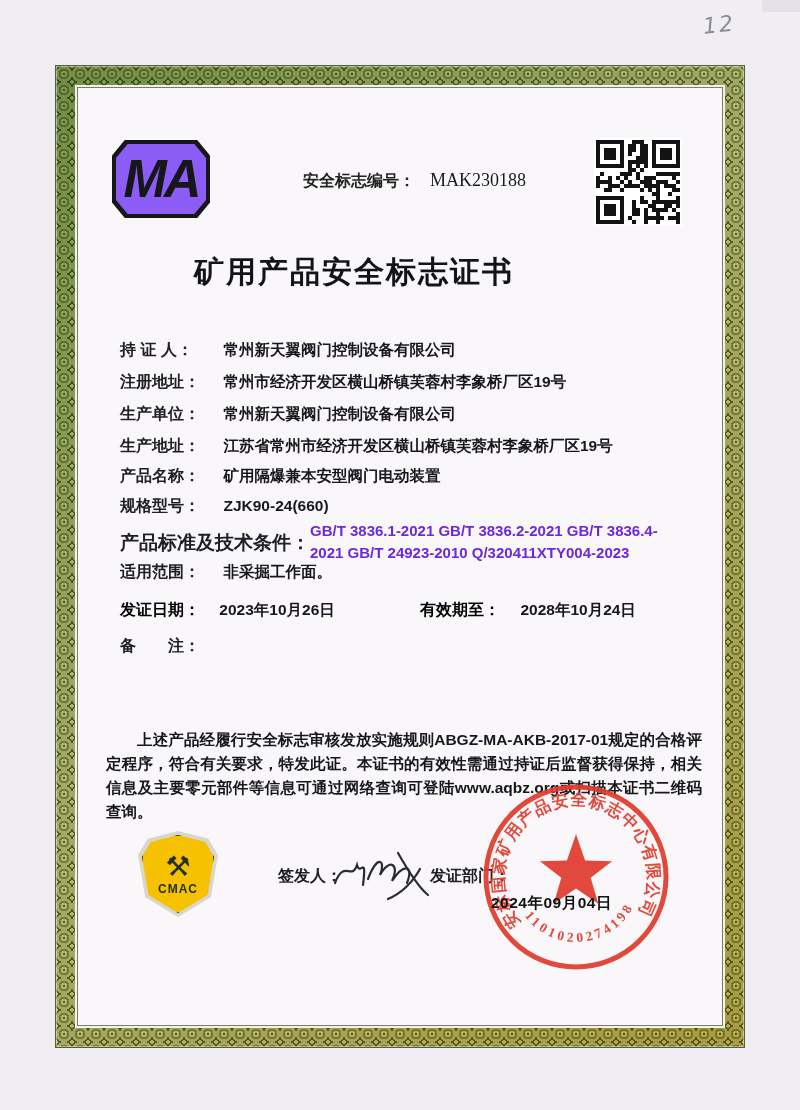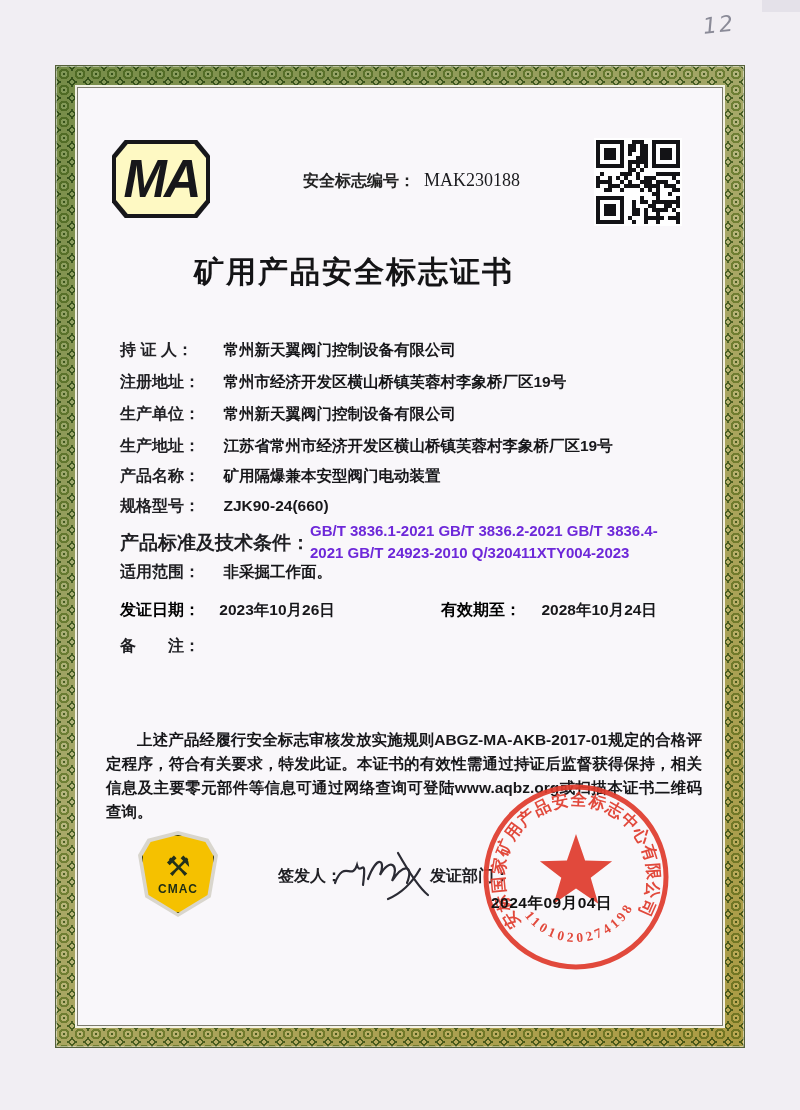--- a/index.html
+++ b/index.html
@@ -35,32 +35,32 @@
     font-style:italic;transform:rotate(-6deg);letter-spacing:2px;
     font-family:"DejaVu Sans", sans-serif;
   }
   
   .ma-logo-outer{
     left:112px;top:140px;width:98px;height:78px;background:#17171a;
     clip-path:polygon(13% 0,87% 0,100% 20%,100% 80%,87% 100%,13% 100%,0 80%,0 20%);
     display:flex;align-items:center;justify-content:center;
   }
   .ma-logo-inner{
-    width:90px;height:70px;background:#fef9c3;
+    width:90px;height:70px;background:#8b5cf6;
     clip-path:polygon(13% 0,87% 0,100% 20%,100% 80%,87% 100%,13% 100%,0 80%,0 20%);
     display:flex;align-items:center;justify-content:center;
   }
   .ma-text{
     font-weight:bold;font-style:italic;font-size:52px;line-height:1;
     color:#17171a;letter-spacing:-3px;transform:scaleY(1.02);
     font-family:"Liberation Sans", sans-serif;
   }
   .cert-no{left:303px;top:170px;font-size:16px;display:flex;align-items:baseline;white-space:nowrap;}
   .cert-no .lbl{font-weight:bold;color:#222;}
-  .cert-no .val{font-family:"Liberation Serif", serif;font-size:18px;margin-left:9px;color:#1a1a1d;}
+  .cert-no .val{font-family:"Liberation Serif", serif;font-size:18px;margin-left:15px;color:#1a1a1d;}
   .qr{left:594px;top:138px;width:88px;height:88px;}
   .title{
     left:0;top:252px;width:708px;text-align:center;
     font-size:30px;font-weight:bold;letter-spacing:2px;color:#141416;
   }
   
   .row{left:120px;white-space:nowrap;}
   .row .lbl{display:inline-block;width:95px;font-weight:bold;font-size:16px;color:#202024;}
   .row .val{font-weight:bold;font-size:15.5px;color:#17171a;margin-left:4px;}
   .std-label{left:120px;top:530px;font-weight:bold;font-size:19px;color:#202024;}
@@ -294,21 +294,21 @@
 </div>
 
 <div class="abs row" style="top:562px">
   <span class="lbl">适用范围：</span>
   <span class="val">非采掘工作面。</span>
 </div>
 
 <div class="abs dates">
   <span class="lbl">发证日期：</span>
   <span class="val" style="margin-left:15px">2023年10月26日</span>
-  <span class="lbl" style="margin-left:102px">有效期至：</span>
+  <span class="lbl" style="margin-left:81px">有效期至：</span>
   <span class="val" style="margin-left:16px">2028年10月24日</span>
 </div>
 
 <div class="abs row" style="top:636px">
   <span class="lbl">备　　注：</span>
   <span class="val"></span>
 </div>
 
 <div class="abs para">上述产品经履行安全标志审核发放实施规则ABGZ-MA-AKB-2017-01规定的合格评定程序，符合有关要求，特发此证。本证书的有效性需通过持证后监督获得保持，相关信息及主要零元部件等信息可通过网络查询可登陆www.aqbz.org或扫描本证书二维码查询。</div>
 

